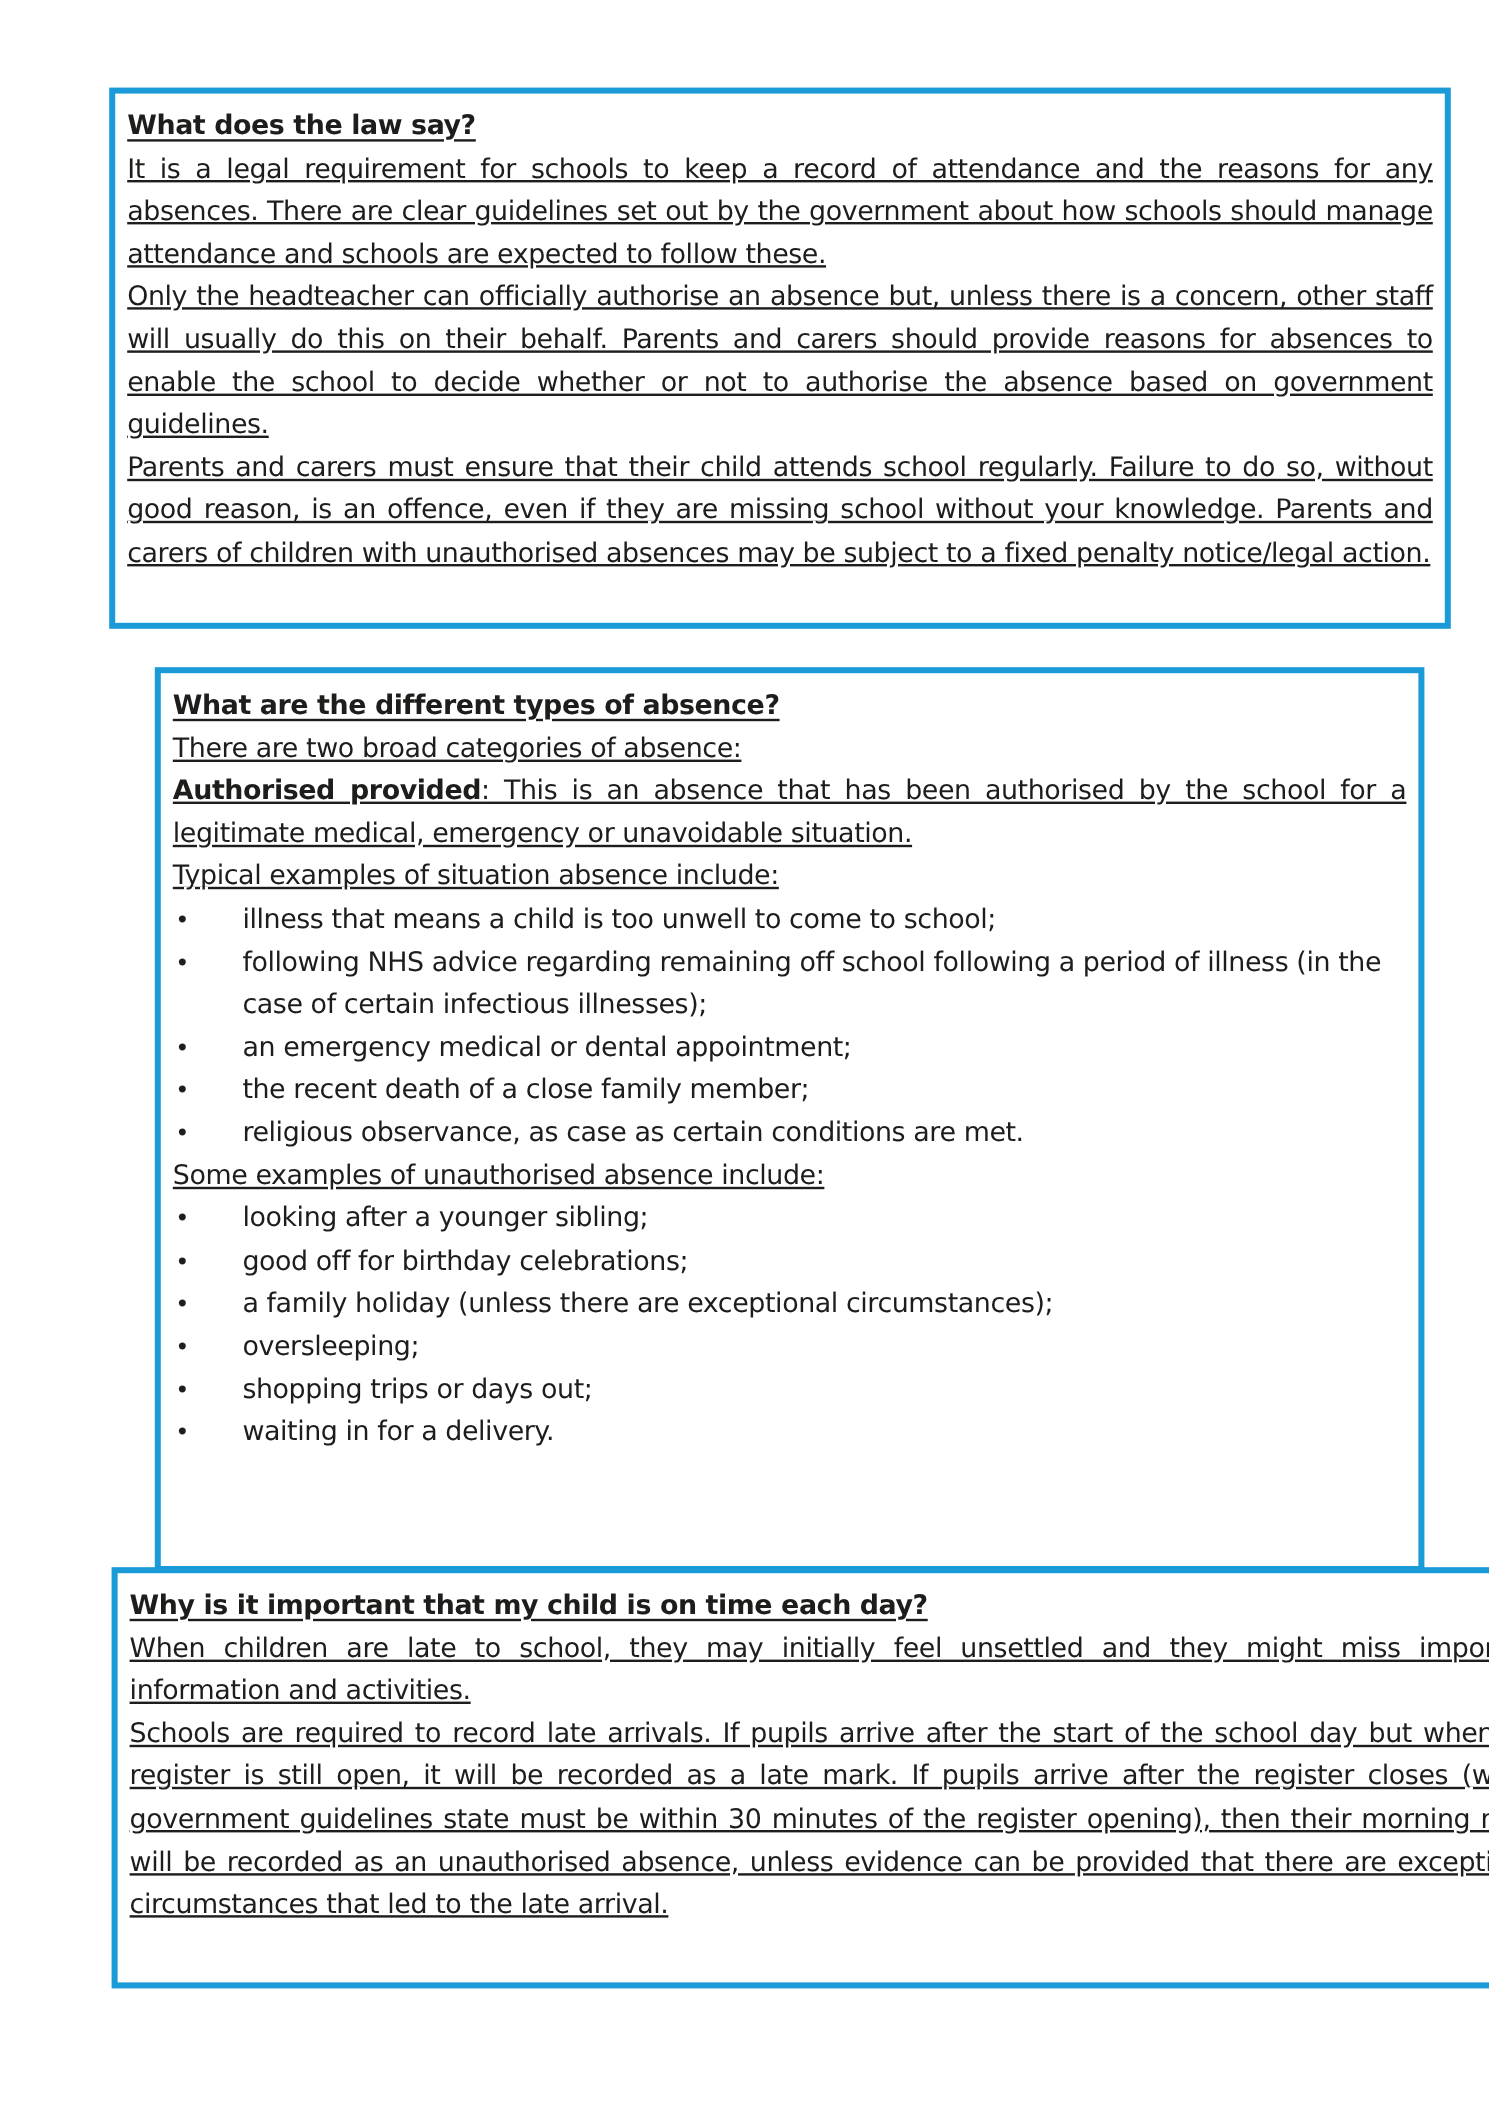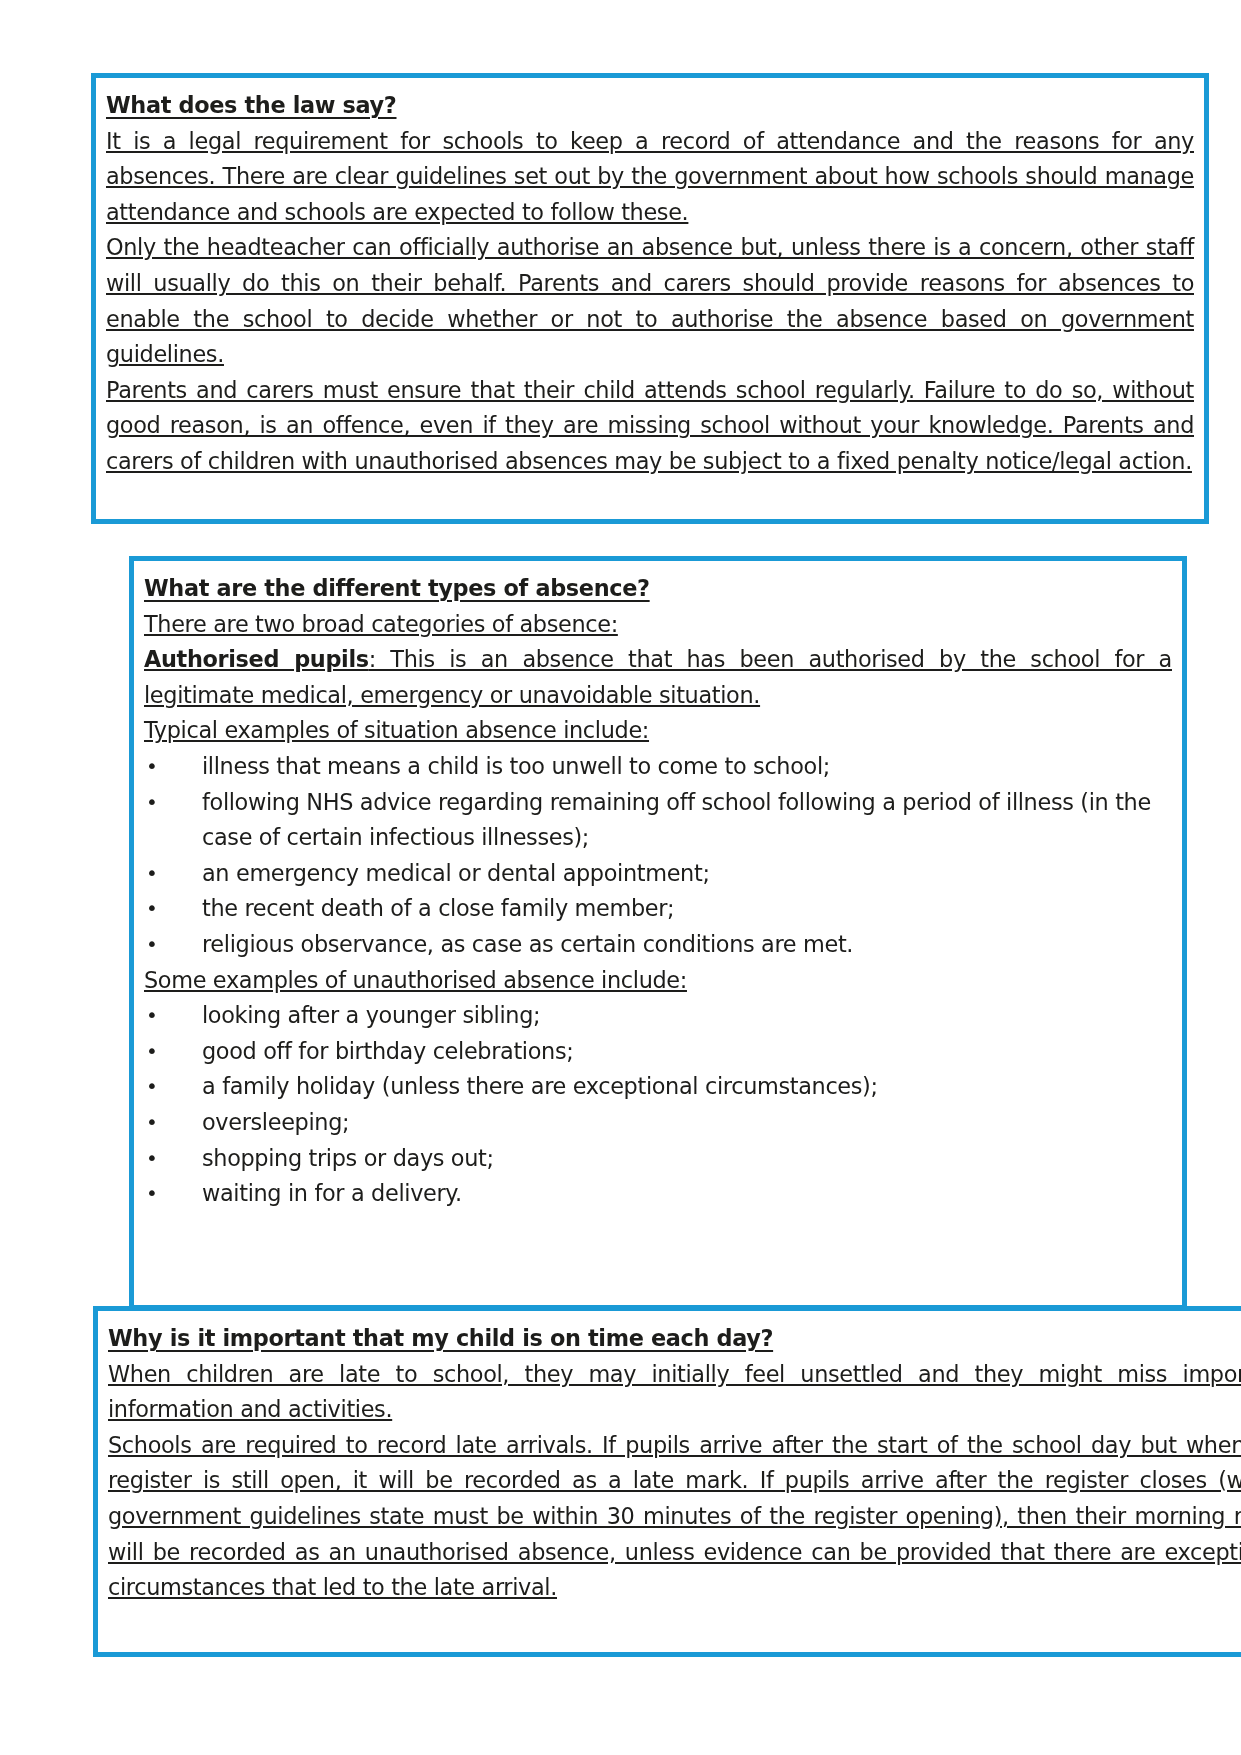--- a/index.html
+++ b/index.html
@@ -64,21 +64,21 @@
 <section id="box-law" class="box">
   <span class="heading">What does the law say?</span>
   <p class="para">It is a legal requirement for schools to keep a record of attendance and the reasons for any absences. There are clear guidelines set out by the government about how schools should manage attendance and schools are expected to follow these.</p>
   <p class="para">Only the headteacher can officially authorise an absence but, unless there is a concern, other staff will usually do this on their behalf. Parents and carers should provide reasons for absences to enable the school to decide whether or not to authorise the absence based on government guidelines.</p>
   <p class="para">Parents and carers must ensure that their child attends school regularly. Failure to do so, without good reason, is an offence, even if they are missing school without your knowledge. Parents and carers of children with unauthorised absences may be subject to a fixed penalty notice/legal action.</p>
 </section>
 
 <section id="box-types" class="box">
   <span class="heading">What are the different types of absence?</span>
   <p class="para">There are two broad categories of absence:</p>
-  <p class="para"><span class="term">Authorised pupils</span><span>: This is an absence that has been authorised by the school for a legitimate medical, emergency or unavoidable situation.</span></p>
+  <p class="para"><span class="term">Authorised provided</span><span>: This is an absence that has been authorised by the school for a legitimate medical, emergency or unavoidable situation.</span></p>
   <p class="para">Typical examples of situation absence include:</p>
   <ul class="bullets">
     <li><span class="bullet">•</span><span>illness that means a child is too unwell to come to school;</span></li>
     <li><span class="bullet">•</span><span>following NHS advice regarding remaining off school following a period of illness (in the case of certain infectious illnesses);</span></li>
     <li><span class="bullet">•</span><span>an emergency medical or dental appointment;</span></li>
     <li><span class="bullet">•</span><span>the recent death of a close family member;</span></li>
     <li><span class="bullet">•</span><span>religious observance, as case as certain conditions are met.</span></li>
   </ul>
   <p class="para">Some examples of unauthorised absence include:</p>
   <ul class="bullets">

